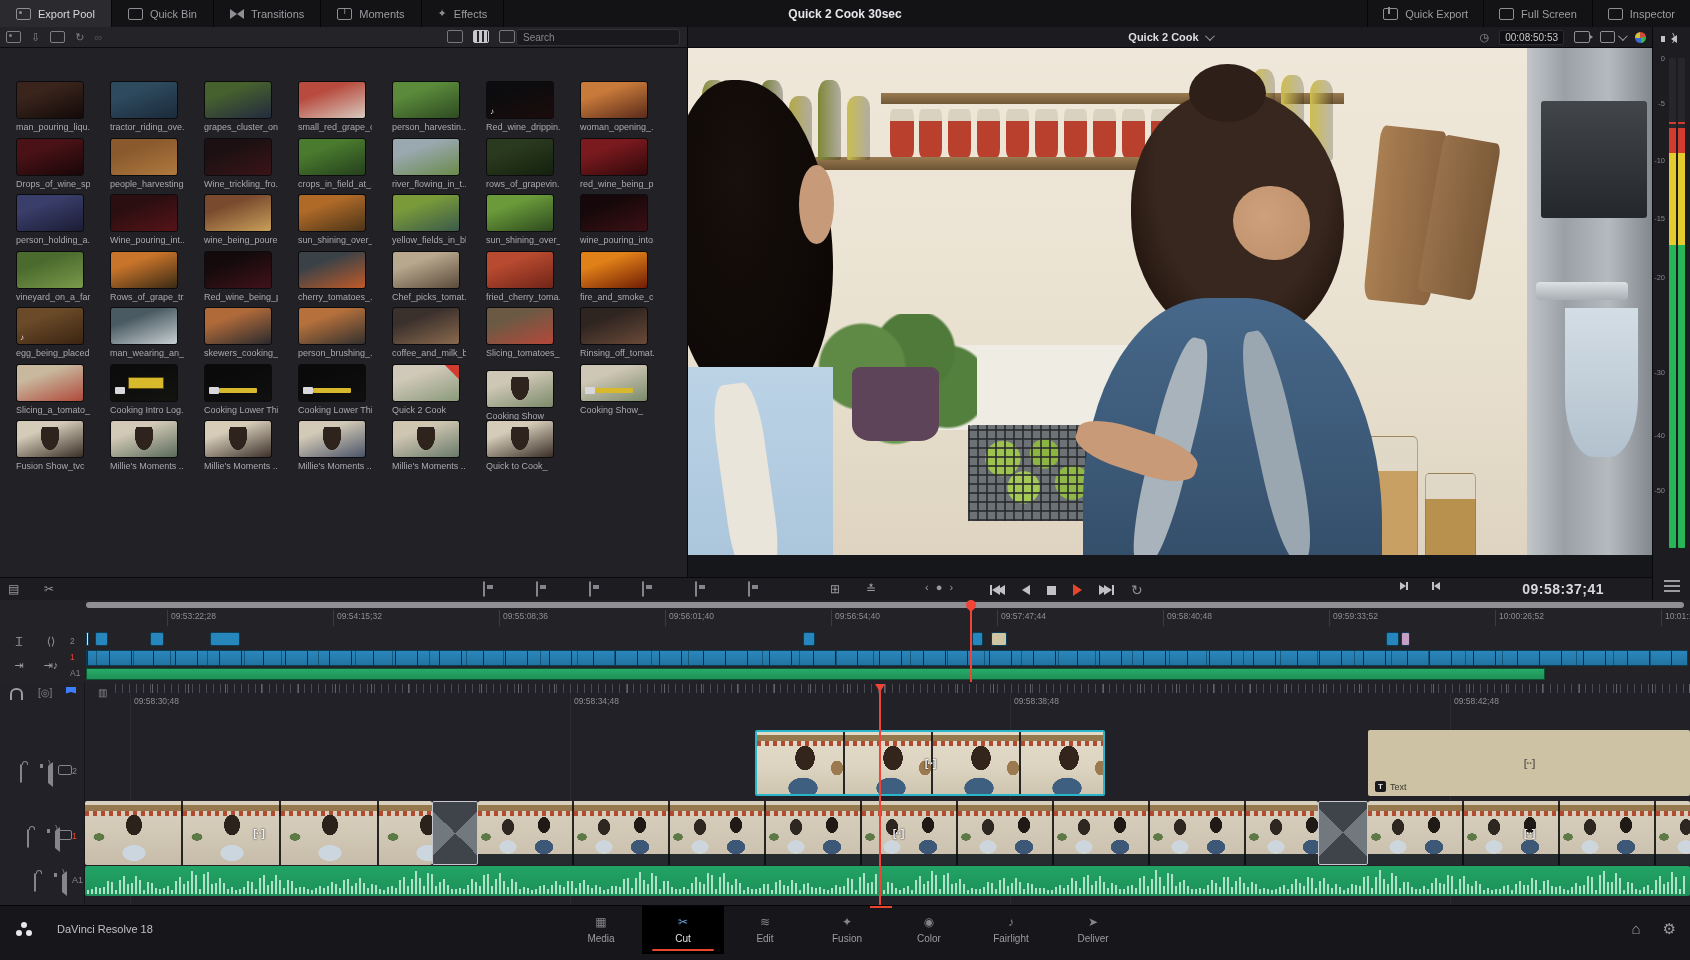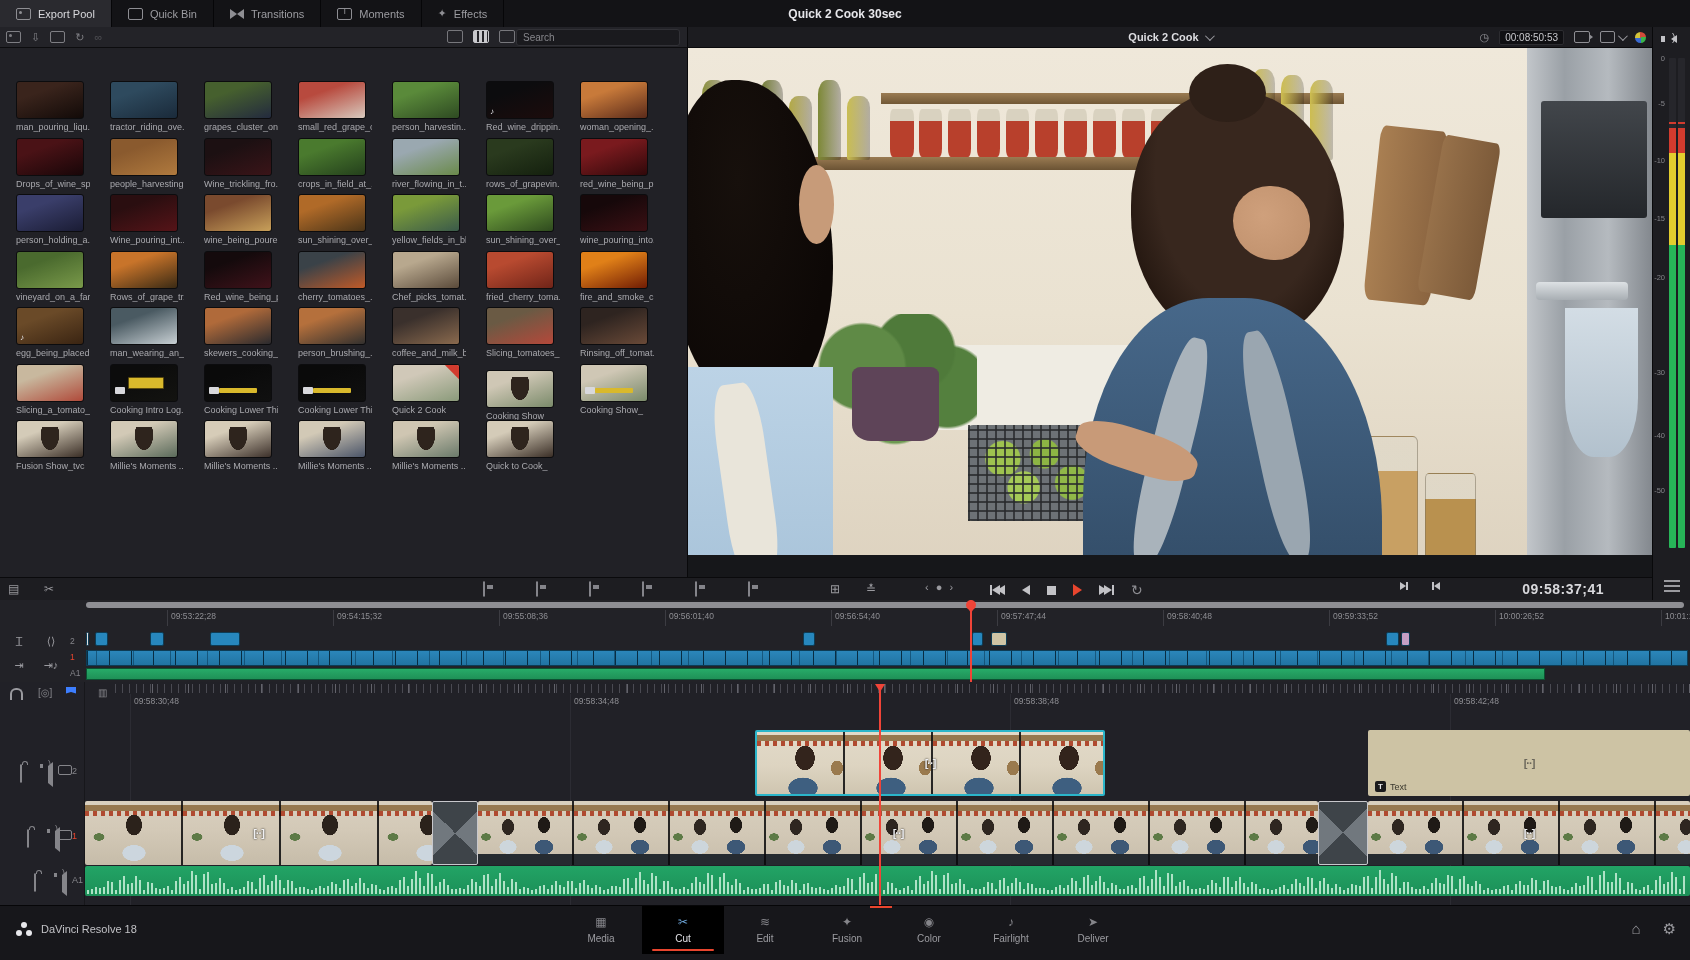--- a/index.html
+++ b/index.html
@@ -162,21 +162,21 @@
   #title-badge b{display:inline-block;width:11px;height:11px;background:#1a1a1c;color:#e8e8ea;font-size:8px;text-align:center;line-height:11px;border-radius:2px;}
   #a1-clip{position:absolute;left:85px;top:184px;width:1605px;height:30px;background:linear-gradient(#22a465,#1c8f58);border-radius:2px;overflow:hidden;}
   #a1-clip i{position:absolute;bottom:2px;background:#aee2c6;width:2px;}
   #playhead-l{position:absolute;top:2px;width:2px;height:221px;background:#f04438;}
   #playhead-l::before{content:"";position:absolute;left:-4px;top:0;border-left:5px solid transparent;border-right:5px solid transparent;border-top:8px solid #f04438;}
   .magnet{width:9px;height:10px;border:2px solid #9a9a9f;border-top:none;border-radius:0 0 6px 6px;transform:rotate(180deg);}
   .flagblue{width:10px;height:11px;background:#3d7eff;clip-path:polygon(0 0,100% 0,100% 60%,50% 45%,0 60%);}
 
   
   #pagebar{position:absolute;left:0;top:905px;width:1690px;height:55px;background:#17171b;border-top:1px solid #060608;}
-  #brand{position:absolute;left:16px;top:16px;display:flex;align-items:center;gap:9px;font-size:11px;color:#c2c2c6;}
+  #brand{position:absolute;left:16px;top:16px;display:flex;align-items:center;gap:25px;font-size:11px;color:#c2c2c6;}
   #logo{position:relative;width:16px;height:14px;}
   #logo i{position:absolute;width:6px;height:6px;border-radius:50%;background:#e8e8ec;}
   #page-tabs{position:absolute;left:560px;top:0;height:48px;display:flex;}
   .ptab{width:82px;height:48px;display:flex;flex-direction:column;align-items:center;justify-content:center;gap:4px;font-size:10px;color:#9c9ca1;position:relative;}
   .ptab .pt-glyph{font-size:12px;color:#85858a;line-height:12px;height:13px;}
   .ptab.active{background:#000;color:#e2e2e6;}
   .ptab.active .pt-glyph{color:#6fa8dc;}
   .ptab.active::after{content:"";position:absolute;left:10px;right:10px;bottom:3px;height:2.5px;background:#e8452e;border-radius:1px;}
   #pb-right{position:absolute;right:14px;top:14px;display:flex;gap:22px;font-size:15px;color:#9a9a9f;}
   #ph-mark{position:absolute;left:870px;top:0;width:22px;height:2px;background:#e8452e;}
@@ -206,20 +206,34 @@
         <div class="tb-tab">
           <div class="ic tee"></div>
           <div>Moments</div>
         </div>
         <div class="tb-tab">
           <div class="glyph">✦</div>
           <div>Effects</div>
         </div>
       </div>
     <div id="tb-title">Quick 2 Cook 30sec</div>
+    <div id="tb-right">
+        <div class="tb-act">
+          <div class="ic up"></div>
+          <div>Quick Export</div>
+        </div>
+        <div class="tb-act">
+          <div class="ic"></div>
+          <div>Full Screen</div>
+        </div>
+        <div class="tb-act">
+          <div class="ic"></div>
+          <div>Inspector</div>
+        </div>
+      </div>
   </header>
 
   <section id="media-panel">
     <div id="pool-toolbar">
       <span class="pt-ic ic dot"></span>
       <span class="pt-ic glyph">⇩</span>
       <span class="pt-ic ic"></span>
       <span class="pt-ic glyph">↻</span>
       <span class="pt-ic glyph" style="opacity:.4">∞</span>
       <div id="pool-view">

